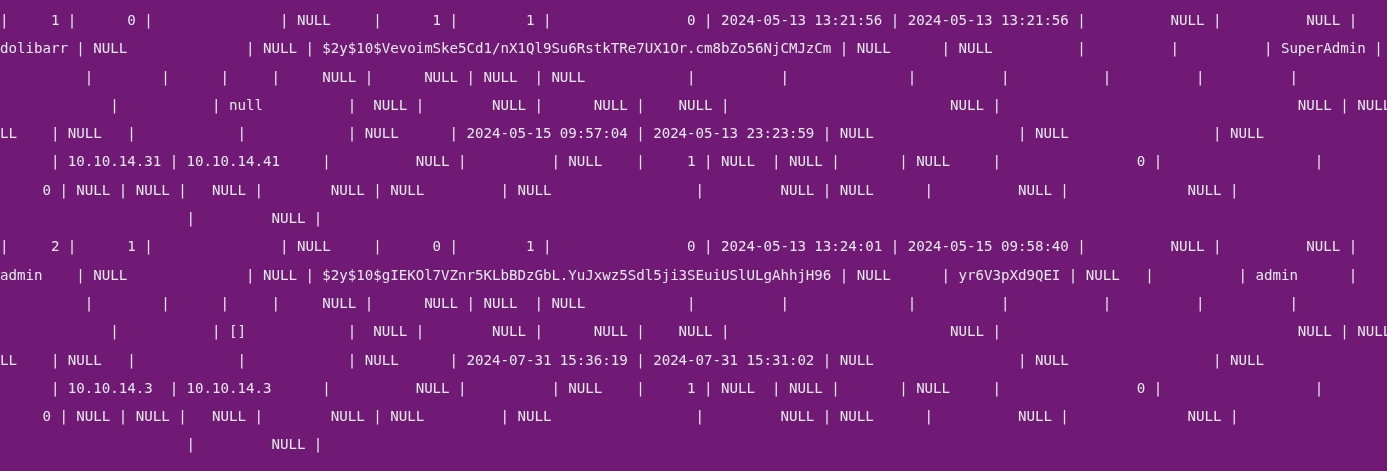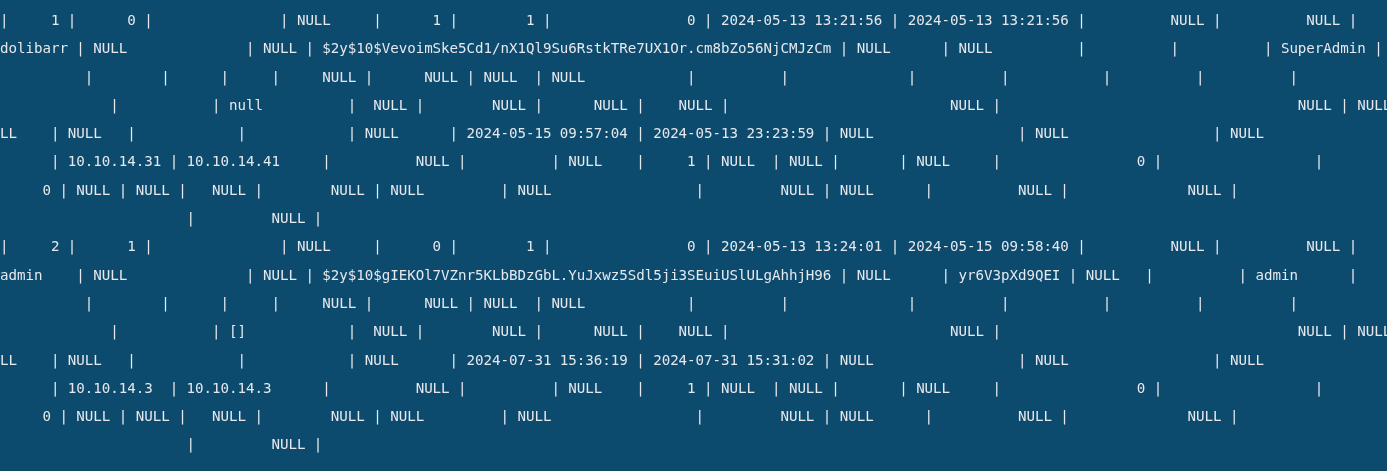--- a/index.html
+++ b/index.html
@@ -3,21 +3,21 @@
 <meta charset="utf-8">
 <style>
   html, body { margin: 0; padding: 0; }
   body {
     width: 1387px; height: 471px; overflow: hidden;
     background: #1b1e25;
   }
   .terminal {
     position: relative;
     width: 1387px; height: 471px;
-    background: #0c4a6e;
+    background: #701a75;
     overflow: hidden;
   }
   .output {
     position: absolute; left: 0; top: 6px;
     margin: 0;
     font-family: "DejaVu Sans Mono", "Liberation Mono", monospace;
     font-size: 14.17px;
     letter-spacing: -0.04px;
     line-height: 28.3px;
     color: #e6e8ec;

